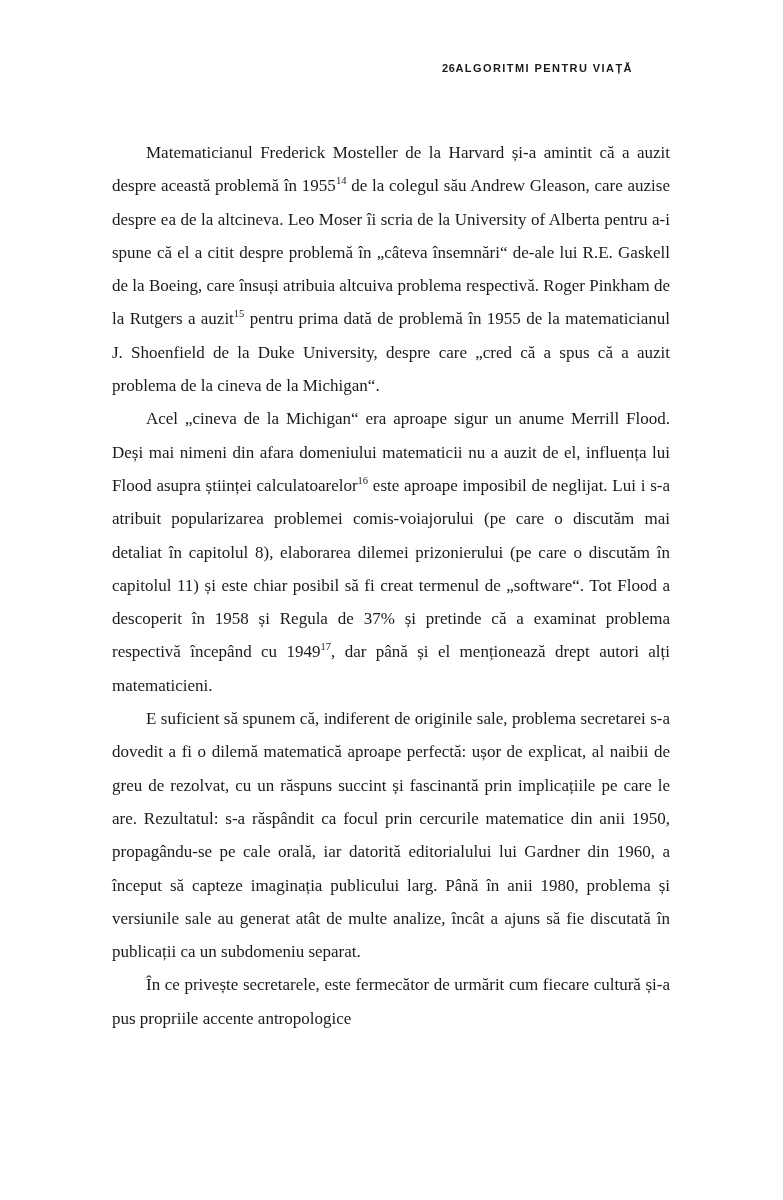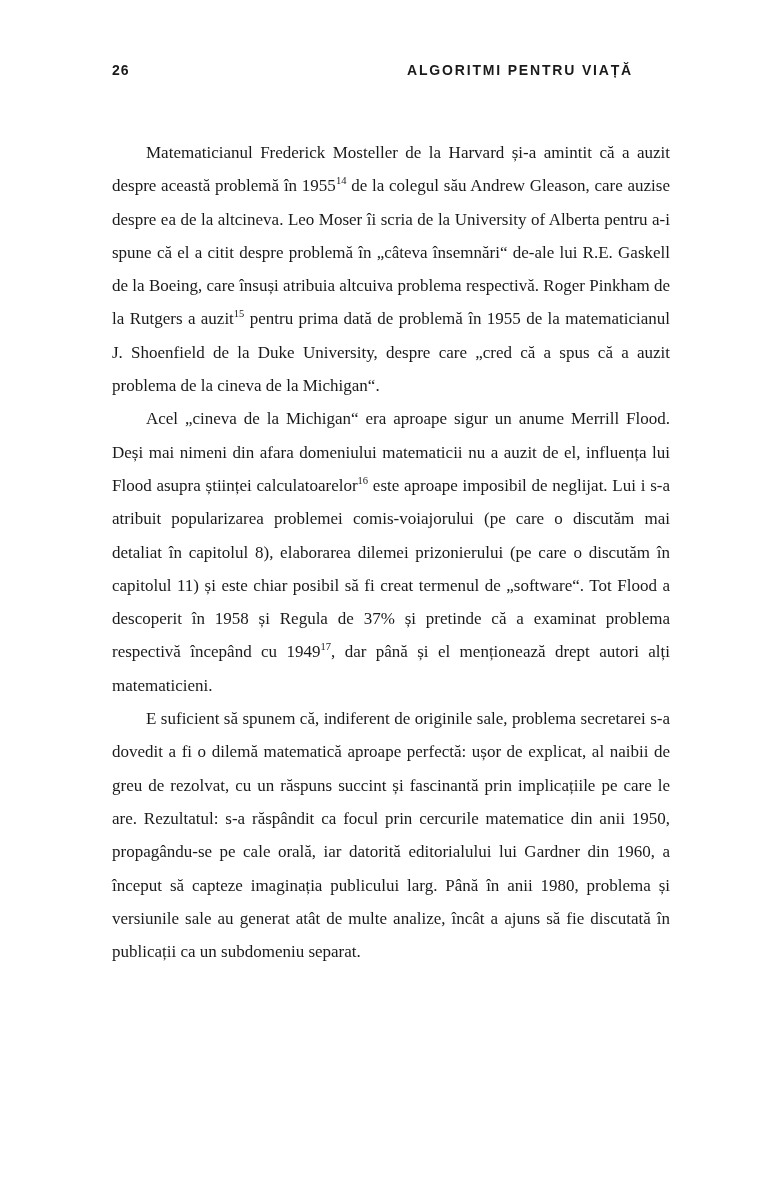--- a/index.html
+++ b/index.html
@@ -16,27 +16,26 @@
     color: #1a1a1a;
     box-sizing: border-box;
     overflow: hidden;
   }
   .running-head {
     position: absolute;
     top: 62px;
     left: 112px;
     right: 112px;
     display: flex;
-    justify-content: space-between;
+    justify-content: flex-end;
     align-items: baseline;
     font-family: "Liberation Sans", sans-serif;
-    font-size: 14px;
+    font-size: 11px;
     letter-spacing: 0.09em;
     color: #1a1a1a;
-    gap: 28px;
   }
   .folio {
     font-weight: 700;
     letter-spacing: 0.06em;
   }
   .head-title {
     font-weight: 700;
     letter-spacing: 0.13em;
     padding-right: 38px;
   }
@@ -79,15 +78,18 @@
     </p>
 
     <p>
       <span>Acel „cineva de la Michigan“ era aproape sigur un anume Merrill Flood. Deși mai nimeni din afara domeniului matematicii nu a auzit de el, influența lui Flood asupra științei calculatoarelor</span><sup>16</sup><span> este aproape imposibil de neglijat. Lui i s-a atribuit popularizarea problemei comis-voiajorului (pe care o discutăm mai detaliat în capitolul 8), elaborarea dilemei prizonierului (pe care o discutăm în capitolul 11) și este chiar posibil să fi creat termenul de „software“. Tot Flood a descoperit în 1958 și Regula de 37% și pretinde că a examinat problema respectivă începând cu 1949</span><sup>17</sup><span>, dar până și el menționează drept autori alți matematicieni.</span>
     </p>
 
     <p>
       <span>E suficient să spunem că, indiferent de originile sale, problema secretarei s-a dovedit a fi o dilemă matematică aproape perfectă: ușor de explicat, al naibii de greu de rezolvat, cu un răspuns succint și fascinantă prin implicațiile pe care le are. Rezultatul: s-a răspândit ca focul prin cercurile matematice din anii 1950, propagându-se pe cale orală, iar datorită editorialului lui Gardner din 1960, a început să capteze imaginația publicului larg. Până în anii 1980, problema și versiunile sale au generat atât de multe analize, încât a ajuns să fie discutată în publicații ca un subdomeniu separat.</span>
     </p>
 
+    <p>
+      <span>În ce privește secretarele, este fermecător de urmărit cum fiecare cultură și-a pus propriile accente antropologice</span>
+    </p>
 
   </div>
 </div>
 
 </body></html>

